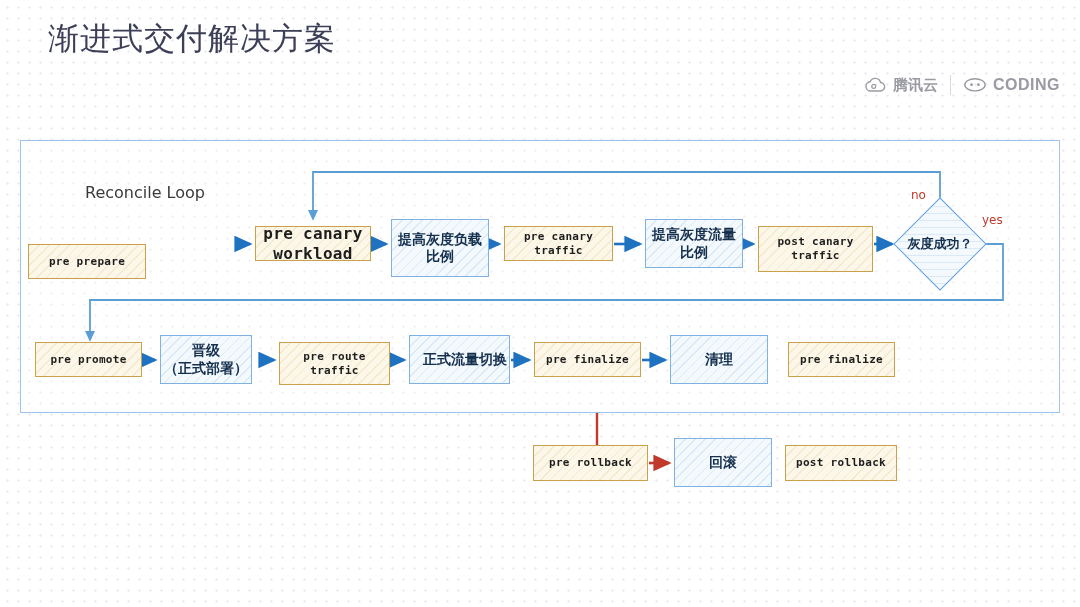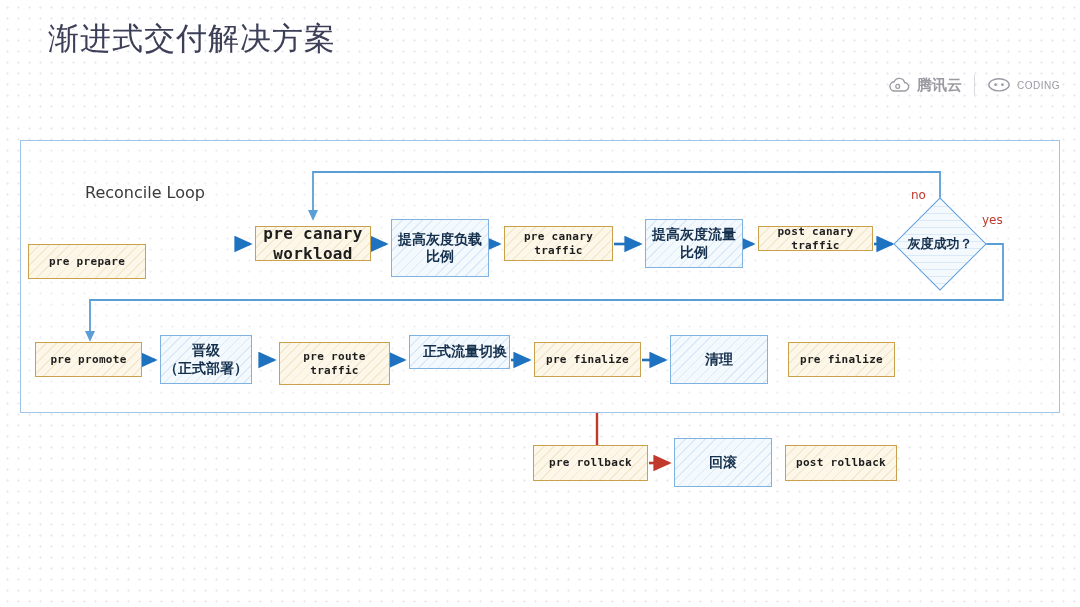--- a/index.html
+++ b/index.html
@@ -26,21 +26,21 @@
     font-family:"DejaVu Sans","Liberation Sans",sans-serif;
     white-space:nowrap;
   }
   #brandbar{
     position:absolute;right:20px;top:27px;
     display:flex;align-items:center;gap:12px;
     color:#9a9aa2;
     margin-top:48px;
   }
   .brand{display:flex;align-items:center;gap:6px;}
-  .brand-text{font-size:10px;font-weight:normal;color:#9a9aa2;letter-spacing:.5px;}
+  .brand-text{font-size:16px;font-weight:bold;color:#9a9aa2;letter-spacing:.5px;}
   .brand-cn{font-size:15px;font-weight:bold;color:#9a9aa2;font-family:"DejaVu Sans","Liberation Sans",sans-serif;}
   .divider{width:1px;height:20px;background:#d8d8de;}
 
   
   #loopbox{
     position:absolute;left:20px;top:140px;width:1040px;height:273px;
     border:1.6px solid #9fc4e8;
     background:rgba(255,255,255,0.35);
     box-sizing:border-box;
   }
@@ -172,32 +172,32 @@
   <div class="edge-label" style="left:911px;top:188px;">no</div>
   <div class="edge-label" style="left:982px;top:213px;">yes</div>
 
   <div class="node orange" style="left:28px;top:244px;width:118px;height:35px;">pre prepare</div>
   <div class="node orange" style="left:255px;top:226px;width:116px;height:35px;font-size:16px;">pre canary workload</div>
   <div class="node blue cn" style="left:391px;top:219px;width:98px;height:58px;">提高灰度负载
 比例</div>
   <div class="node orange" style="left:504px;top:226px;width:109px;height:35px;">pre canary traffic</div>
   <div class="node blue cn" style="left:645px;top:219px;width:98px;height:49px;">提高灰度流量
 比例</div>
-  <div class="node orange" style="left:758px;top:226px;width:115px;height:25px;">post canary traffic</div>
+  <div class="node orange" style="left:758px;top:226px;width:115px;height:46px;">post canary traffic</div>
 
   <div class="diamond-wrap" style="left:907px;top:211px;width:66px;height:66px;">
     <div class="diamond"></div>
     <div class="diamond-text">灰度成功？</div>
   </div>
 
   <div class="node orange" style="left:35px;top:342px;width:107px;height:35px;">pre promote</div>
   <div class="node blue cn" style="left:160px;top:335px;width:92px;height:49px;">晋级
 （正式部署）</div>
   <div class="node orange" style="left:279px;top:342px;width:111px;height:43px;">pre route traffic</div>
-  <div class="node blue cn" style="left:409px;top:335px;width:101px;height:34px;padding-left:11px;">正式流量切换</div>
+  <div class="node blue cn" style="left:409px;top:335px;width:101px;height:49px;padding-left:11px;">正式流量切换</div>
   <div class="node orange" style="left:534px;top:342px;width:107px;height:35px;">pre finalize</div>
   <div class="node blue cn" style="left:670px;top:335px;width:98px;height:49px;">清理</div>
   <div class="node orange" style="left:788px;top:342px;width:107px;height:35px;">pre finalize</div>
 
   <div class="node orange" style="left:533px;top:445px;width:115px;height:36px;">pre rollback</div>
   <div class="node blue cn" style="left:674px;top:438px;width:98px;height:49px;">回滚</div>
   <div class="node orange" style="left:785px;top:445px;width:112px;height:36px;">post rollback</div>
 
 </div>
 

